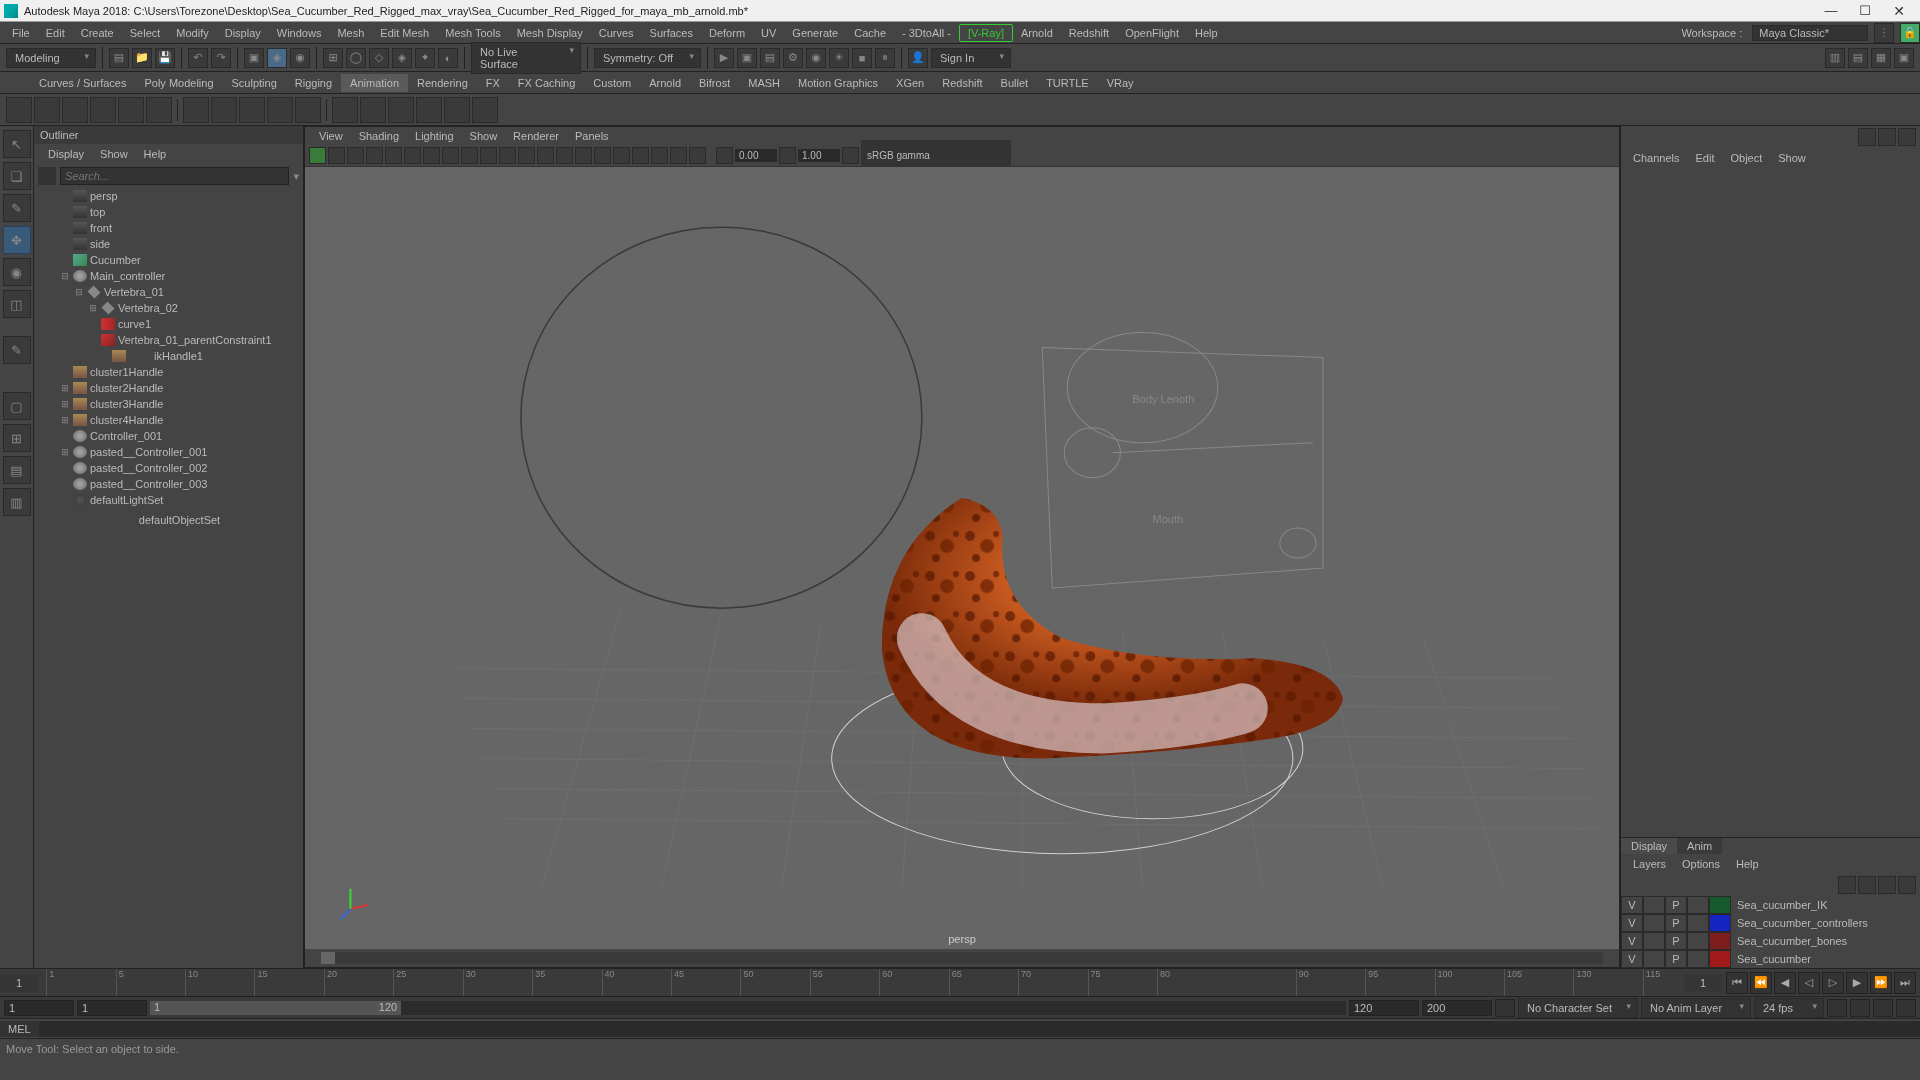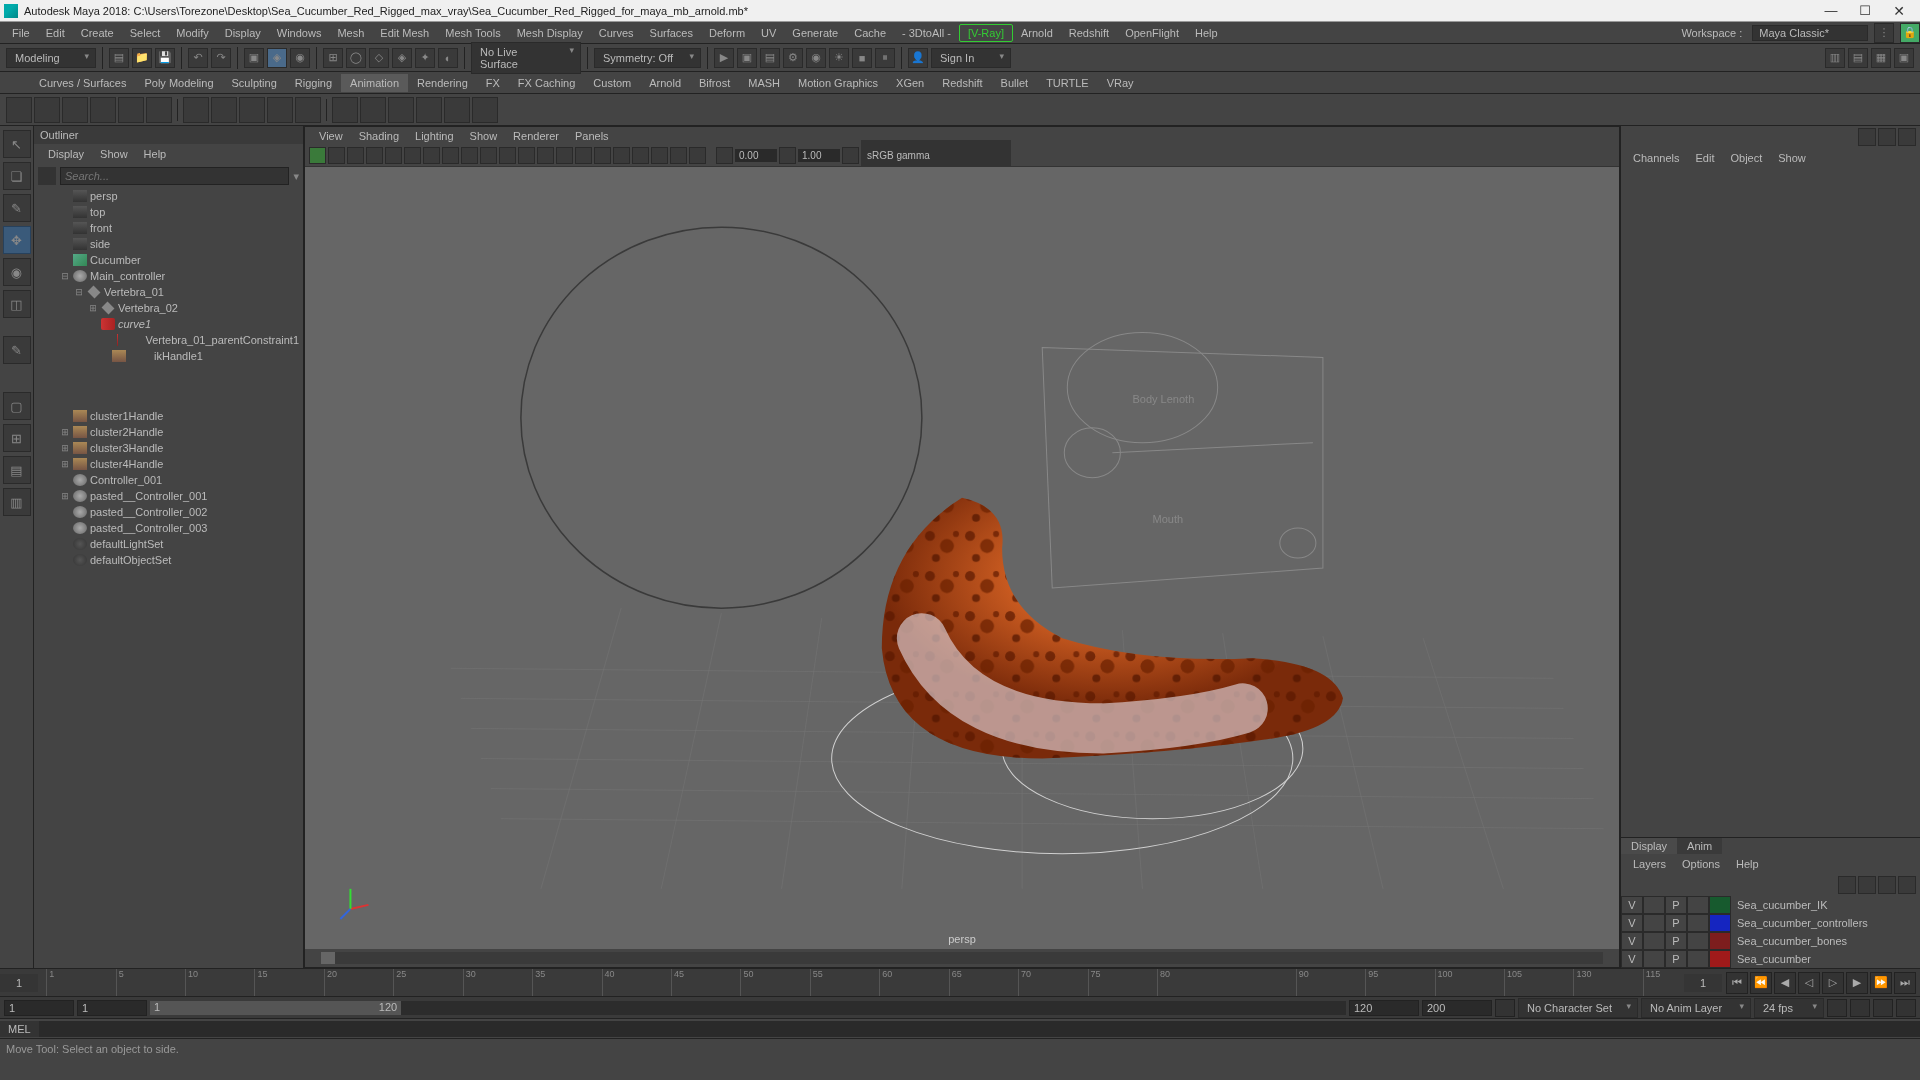--- a/index.html
+++ b/index.html
@@ -291,36 +291,36 @@
         <div class="tree-item" style="padding-left: 40px;">
           <span class="exp">⊟</span>
           <span class="ico bone"></span>
           <span>Vertebra_01</span>
         </div>
         <div class="tree-item" style="padding-left: 54px;">
           <span class="exp">⊞</span>
           <span class="ico bone"></span>
           <span>Vertebra_02</span>
         </div>
-        <div class="tree-item" style="padding-left: 54px; font-style: italic;">
+        <div class="tree-item" style="padding-left: 54px;">
           <span class="exp"></span>
           <span class="ico curve"></span>
           <span>curve1</span>
         </div>
-        <div class="tree-item" style="padding-left: 54px; gap: 28px;">
+        <div class="tree-item" style="padding-left: 54px;">
           <span class="exp"></span>
           <span class="ico constraint"></span>
           <span>Vertebra_01_parentConstraint1</span>
         </div>
         <div class="tree-item" style="padding-left: 40px; gap: 28px;">
           <span class="exp"></span>
           <span class="ico handle"></span>
           <span>ikHandle1</span>
         </div>
-        <div class="tree-item" style="padding-left: 26px; margin-top: 44px;">
+        <div class="tree-item" style="padding-left: 26px;">
           <span class="exp"></span>
           <span class="ico handle"></span>
           <span>cluster1Handle</span>
         </div>
         <div class="tree-item" style="padding-left: 26px;">
           <span class="exp">⊞</span>
           <span class="ico handle"></span>
           <span>cluster2Handle</span>
         </div>
         <div class="tree-item" style="padding-left: 26px;">
@@ -351,21 +351,21 @@
         <div class="tree-item" style="padding-left: 26px;">
           <span class="exp"></span>
           <span class="ico ctrl"></span>
           <span>pasted__Controller_003</span>
         </div>
         <div class="tree-item" style="padding-left: 26px;">
           <span class="exp"></span>
           <span class="ico set"></span>
           <span>defaultLightSet</span>
         </div>
-        <div class="tree-item" style="padding-left: 26px;">
+        <div class="tree-item" style="padding-left: 26px; flex-direction: column;">
           <span class="exp"></span>
           <span class="ico set"></span>
           <span>defaultObjectSet</span>
         </div>
       </div>
   </div>
 
   <div class="viewport">
     <div class="vp-menu">
       <span>View</span>

